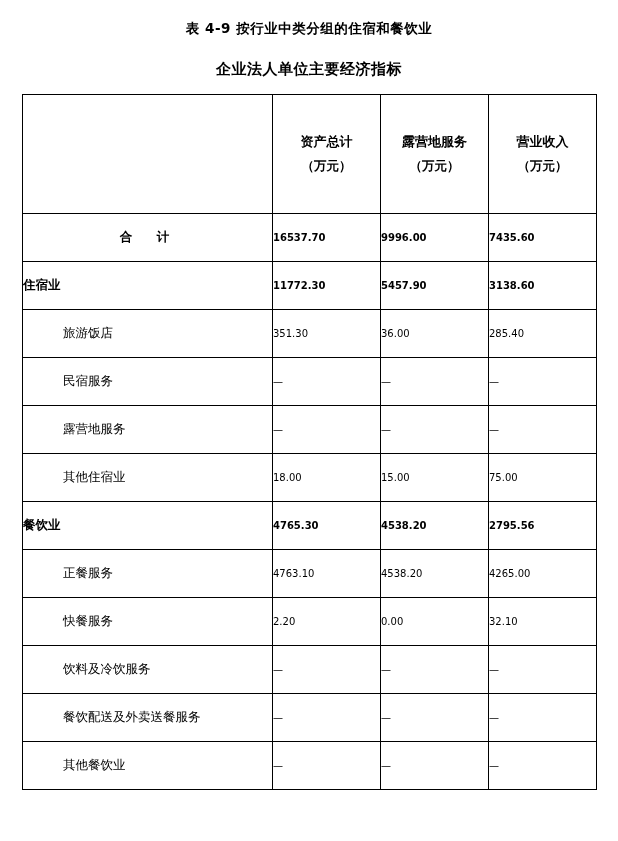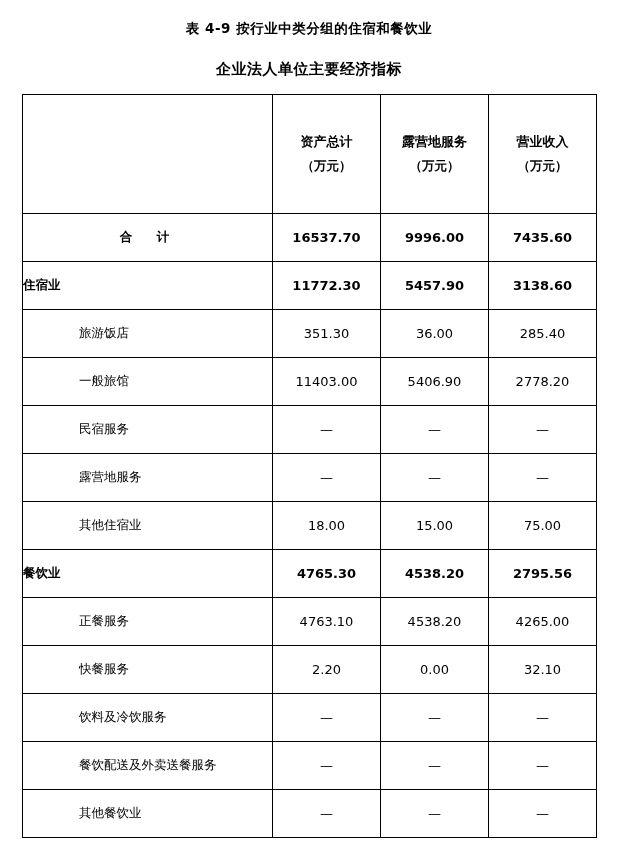--- a/index.html
+++ b/index.html
@@ -84,34 +84,34 @@
 
   tbody tr td {
     height: 47px;
   }
   td.label {
     text-align: left;
     font-size: 12.5px;
     padding-left: 12px;
   }
   td.label.indent {
-    padding-left: 56px;
+    padding-left: 40px;
   }
   td.label.total {
     text-align: center;
     font-weight: bold;
     letter-spacing: 6px;
     padding-left: 0;
   }
   td.label.bold {
     font-weight: bold;
   }
   td.val {
-    text-align: center;
-    font-size: 13px;
+    text-align: left;
+    font-size: 10px;
   }
   td.val.bold {
     font-weight: bold;
   }
   .dash {
     font-size: 13px;
   }
 </style>
 </head>
 <body>
@@ -168,26 +168,20 @@
           <td class="val bold">3138.60</td>
         </tr>
 
         <tr>
           <td class="label indent">旅游饭店</td>
           <td class="val">351.30</td>
           <td class="val">36.00</td>
           <td class="val">285.40</td>
         </tr>
 
-        <tr>
-          <td class="label indent">一般旅馆</td>
-          <td class="val">11403.00</td>
-          <td class="val">5406.90</td>
-          <td class="val">2778.20</td>
-        </tr>
 
         <tr>
           <td class="label indent">民宿服务</td>
           <td class="val dash">—</td>
           <td class="val dash">—</td>
           <td class="val dash">—</td>
         </tr>
 
         <tr>
           <td class="label indent">露营地服务</td>

